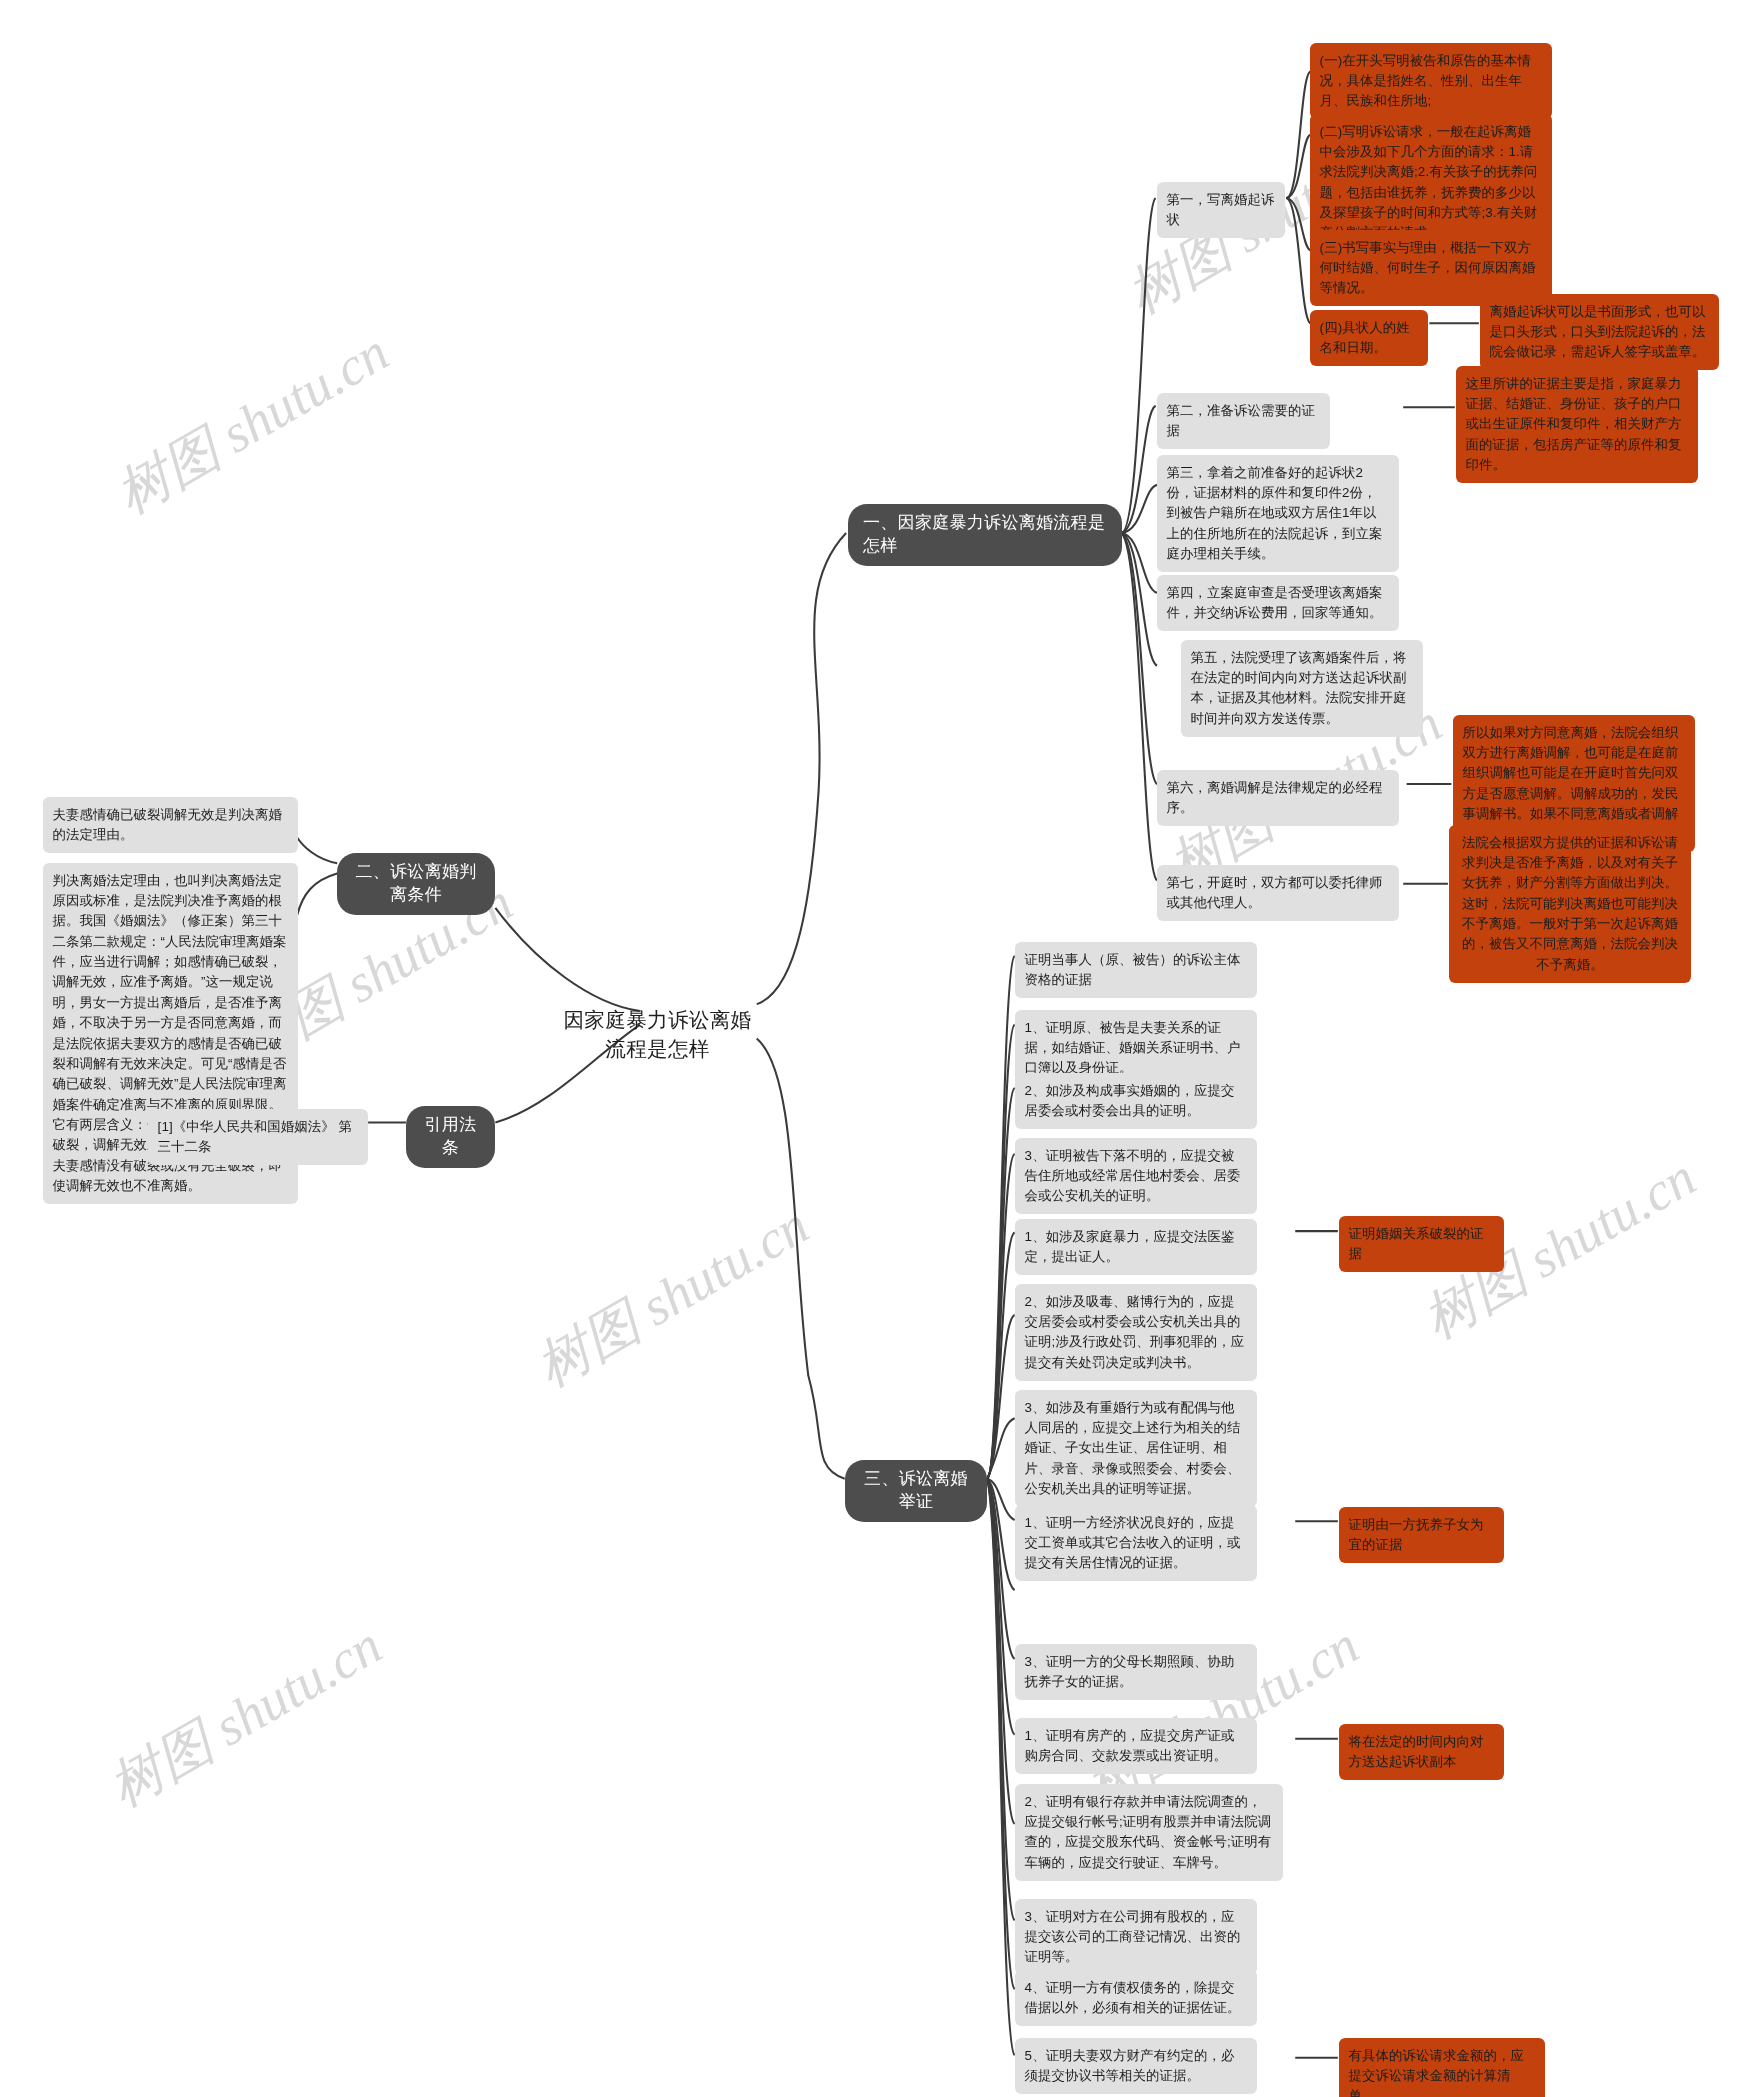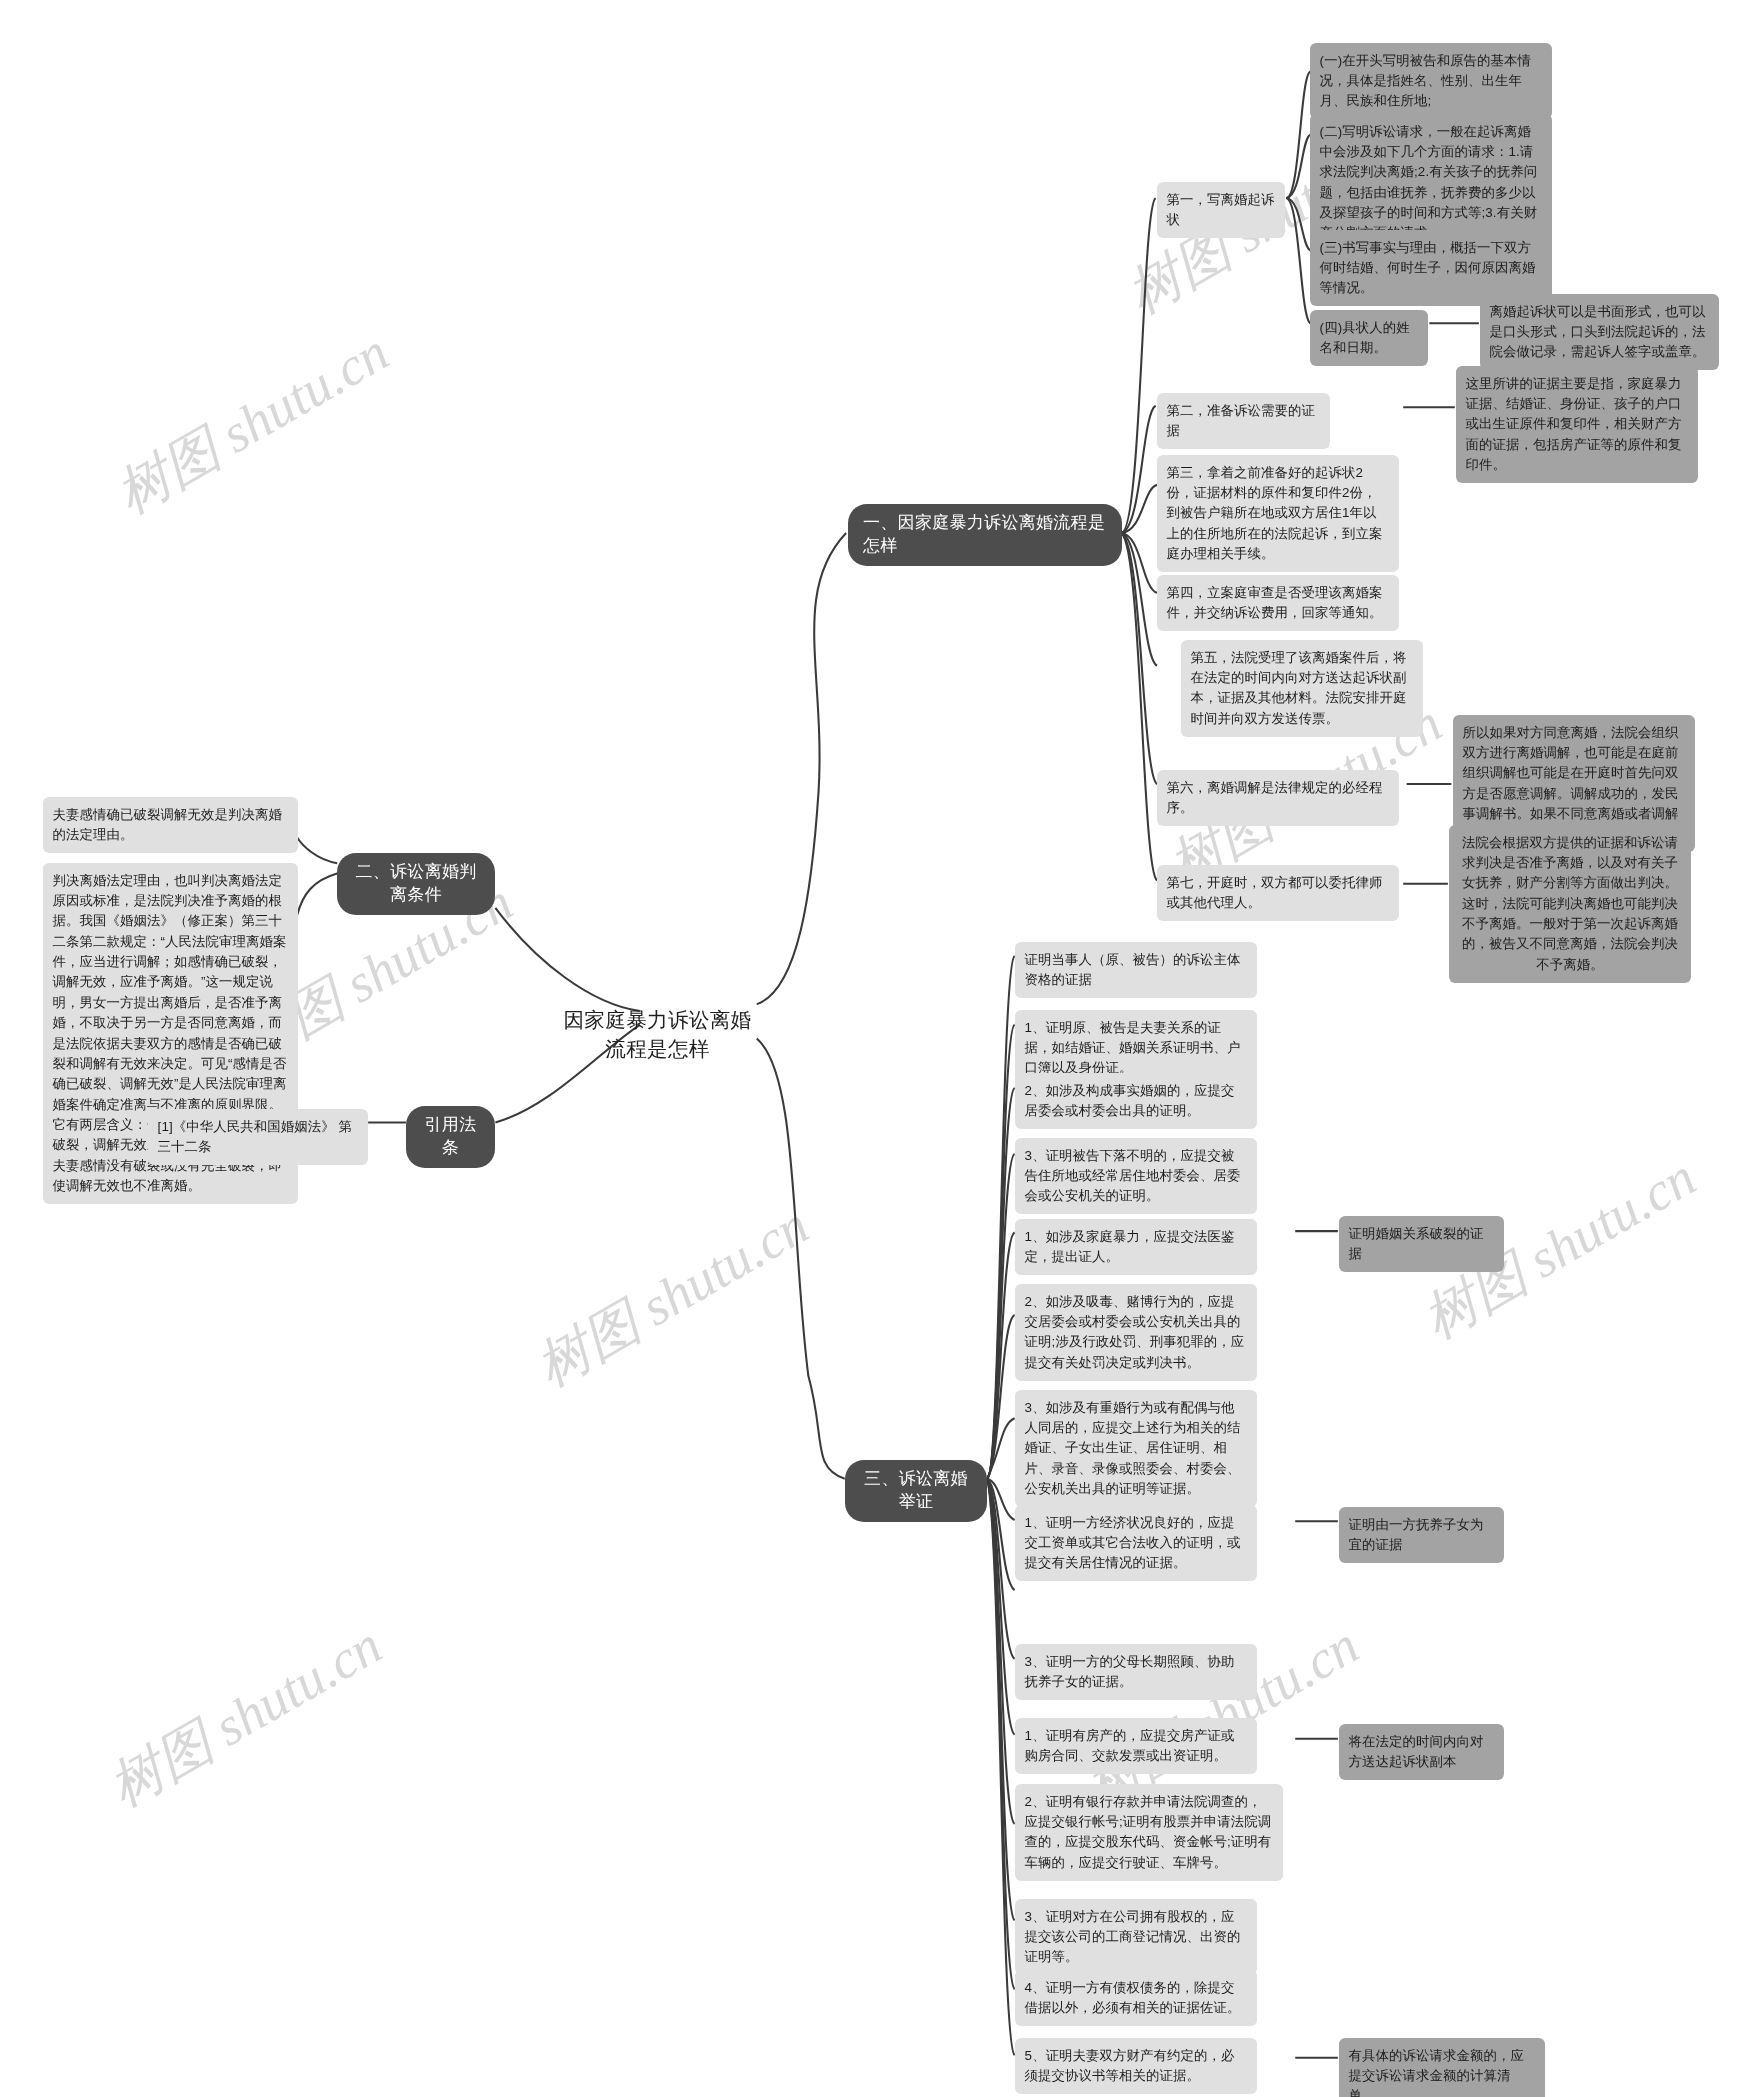--- a/index.html
+++ b/index.html
@@ -33,21 +33,21 @@
     font-size:17px;line-height:1.34;padding:8.3px 15px;
     letter-spacing:0.3px;
   }
 
   
   .box{
     background:#e0e0e0;color:#1c1c1c;border-radius:6.2px;
     font-size:13.4px;line-height:1.52;padding:7.6px 9.6px;
     letter-spacing:0.1px;
   }
-  .box.tip{background:#a3a3a3;}
+  .box.tip{background:#c2410c;}
 </style>
 </head>
 <body>
 
 <div id="canvas">
 
   <div class="wm" style="left:103px;top:468px;">树图 shutu.cn</div>
   <div class="wm" style="left:1114px;top:268px;">树图 shutu.cn</div>
   <div class="wm" style="left:227px;top:1018px;">树图 shutu.cn</div>
   <div class="wm" style="left:1156px;top:839px;">树图 shutu.cn</div>

